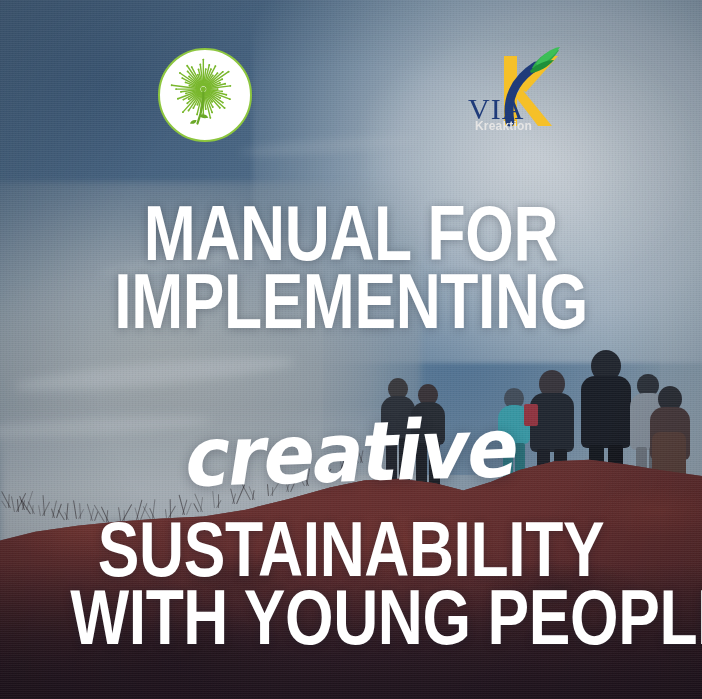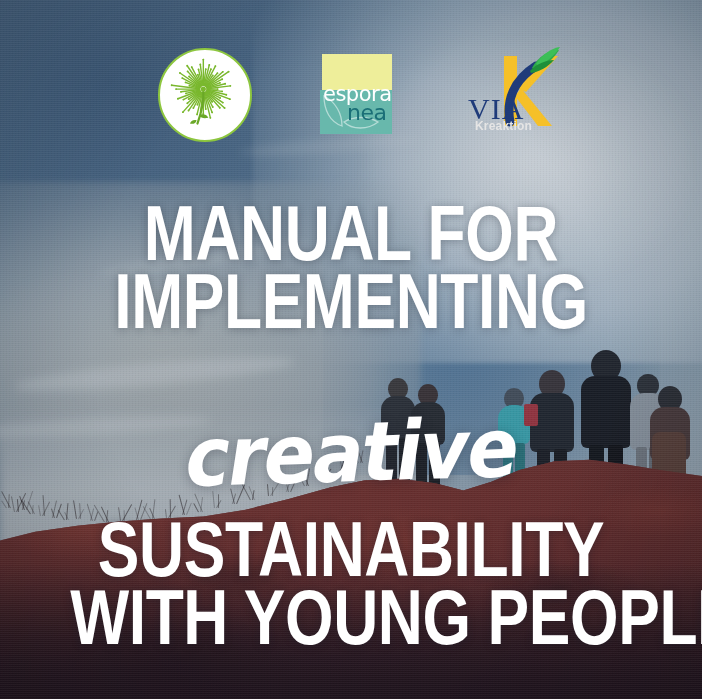--- a/index.html
+++ b/index.html
@@ -461,31 +461,20 @@
             <circle cx="74.0" cy="36.6" r="1.1"></circle>
             <circle cx="80.2" cy="39.1" r="1.1"></circle>
           </g>
         <path d="M48 44 C49 58, 46 70, 41 84" stroke="#6aa827" stroke-width="2.6" fill="none" stroke-linecap="round"></path>
         <path d="M43 74 C47 72, 52 73, 54 77 C50 78, 45 78, 43 74 Z" fill="#6aa827"></path>
         <path d="M40 80 C36 79, 33 81, 32 84 C36 85, 39 84, 40 80 Z" fill="#6aa827"></path>
         <circle cx="48" cy="43" r="3.1" fill="#7ab82e"></circle>
       </svg>
     </div>
 
-    <div class="logo-espora">
-      <div class="esp-yellow"></div>
-      <div class="esp-teal">
-        <svg width="72" height="44" viewBox="0 0 72 44" style="position:absolute;left:0;top:0;">
-          <path d="M4 6 C16 12, 22 24, 22 36 C10 32, 4 20, 4 6 Z" fill="none" stroke="rgba(255,255,255,.5)" stroke-width="1.3"></path>
-          <path d="M24 32 C34 26, 48 26, 58 32 C48 40, 32 40, 24 32 Z" fill="none" stroke="rgba(255,255,255,.5)" stroke-width="1.3"></path>
-        </svg>
-      </div>
-      <div class="esp-word1">espora</div>
-      <div class="esp-word2">nea</div>
-    </div>
 
     <div class="logo-via">
       <svg width="100" height="96" viewBox="0 0 100 96" style="position:absolute;left:0;top:0;">
 
         <rect x="38" y="12" width="13" height="70" fill="#f5c029"></rect>
         <polygon points="51,44 78,12 92,12 60,48" fill="#f5c029"></polygon>
         <polygon points="55,44 86,82 72,82 49,52" fill="#f5c029"></polygon>
 
         <path d="M44 78 C40 56, 48 36, 70 22" stroke="#1f3b7a" stroke-width="9" fill="none" stroke-linecap="round"></path>
 

